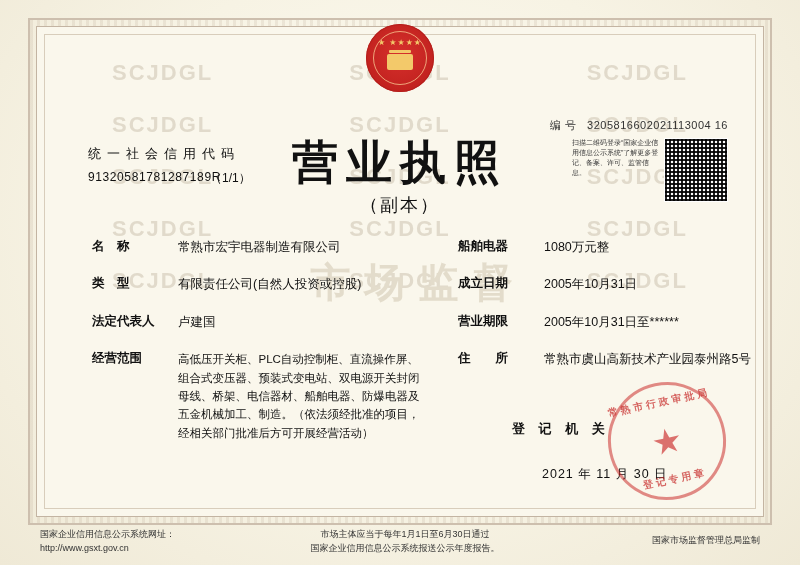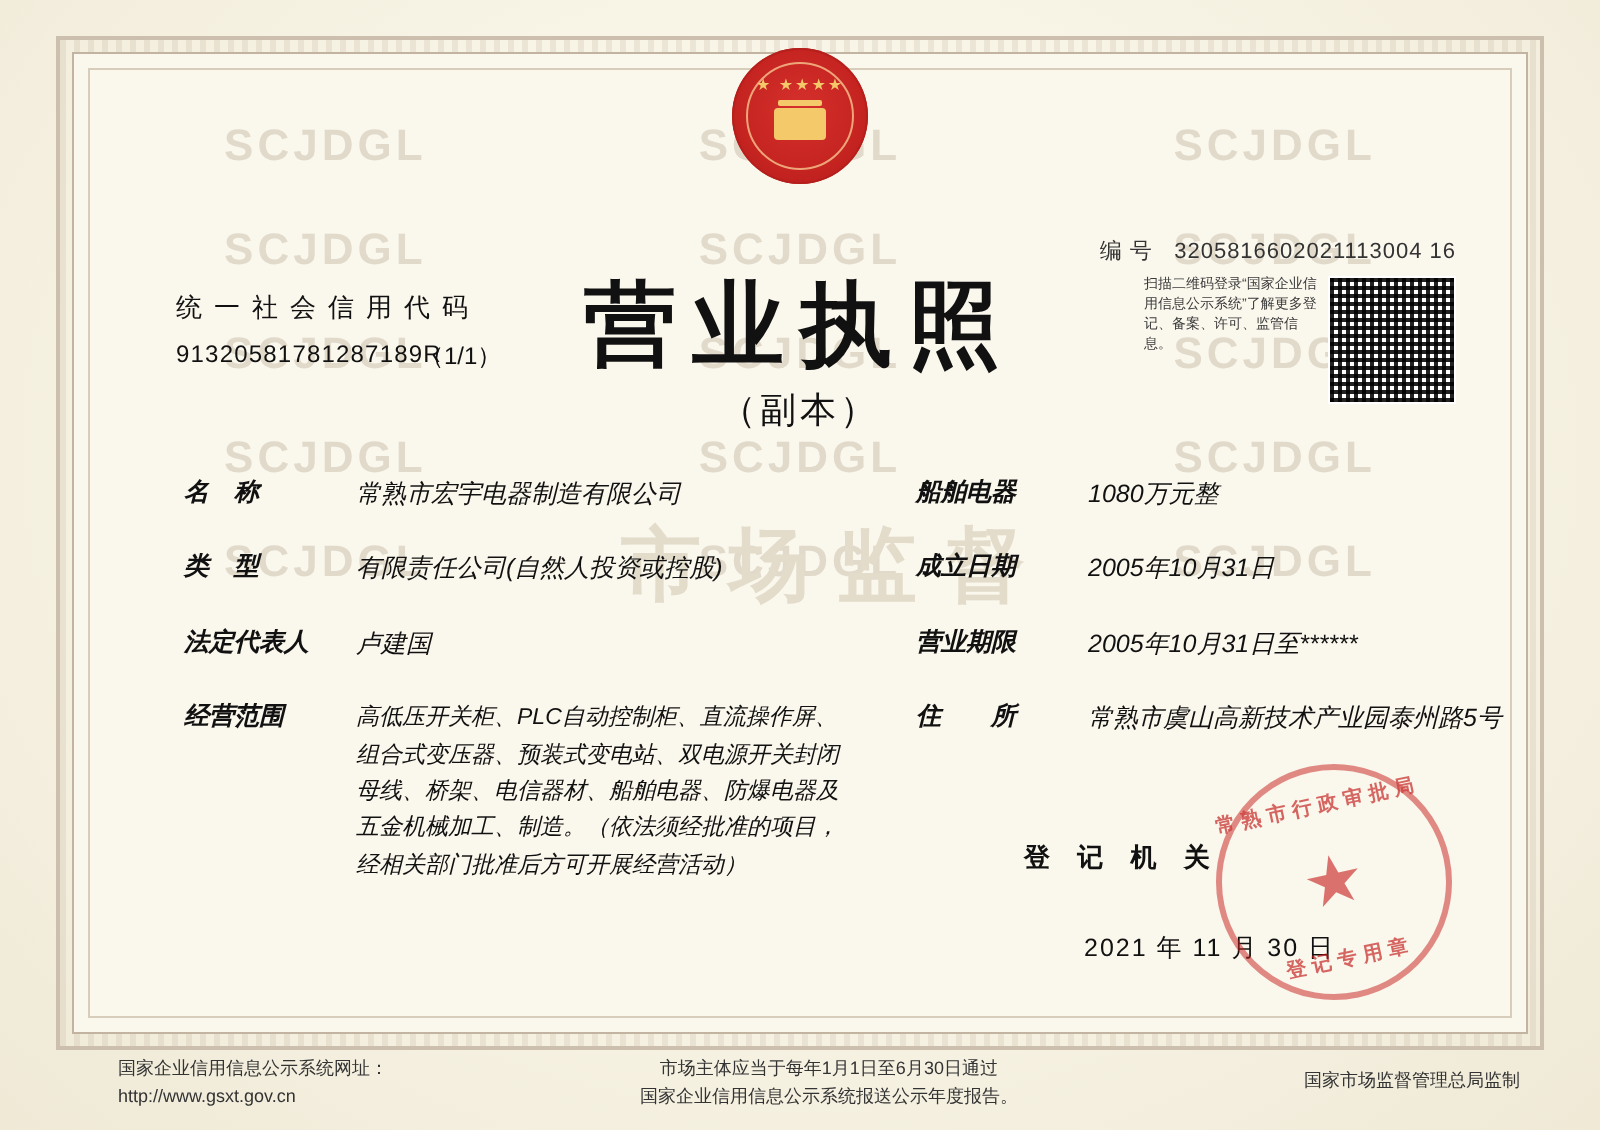--- a/index.html
+++ b/index.html
@@ -110,21 +110,21 @@
     font-size:46px;font-weight:bold;color:#111;letter-spacing:8px;
     font-family:"DejaVu Sans","Liberation Sans",sans-serif;
   }
   .subtitle{
     position:absolute;left:0;right:0;top:193px;text-align:center;
     font-size:18px;color:#111;letter-spacing:2px;
   }
   
   .fields-left{position:absolute;left:92px;top:238px;width:330px;}
   .fields-right{position:absolute;left:458px;top:238px;width:300px;}
-  .row{display:flex;margin-bottom:18px;font-size:12.5px;color:#111;font-style:italic;}
+  .row{display:flex;margin-bottom:18px;font-size:12.5px;color:#111;}
   .row .lab{
     width:76px;flex:none;font-weight:bold;color:#111;
     display:flex;justify-content:space-between;
   }
   .row .val{flex:1;padding-left:10px;line-height:1.55;}
   .scope .val{line-height:1.6;font-size:11.5px;}
   
   .registry{
     position:absolute;left:512px;top:420px;font-size:13px;font-weight:bold;
     letter-spacing:5px;color:#111;
@@ -148,21 +148,21 @@
     font-size:10px;color:rgba(195,25,25,.8);letter-spacing:3px;font-weight:bold;
   }
   .seal .txt-top{top:10px;}
   .seal .txt-bot{bottom:10px;}
   
   .footer{
     position:absolute;left:40px;right:40px;bottom:10px;
     display:flex;justify-content:space-between;align-items:flex-start;
     font-size:9px;color:#333;line-height:1.5;
   }
-  .footer .f-left{width:200px;margin-left:19px;}
+  .footer .f-left{width:200px;}
   .footer .f-center{width:320px;text-align:center;}
   .footer .f-right{width:190px;text-align:right;padding-top:6px;}
 </style>
 </head>
 <body>
 
 <div class="license">
 
   <div class="border-outer"></div>
   <div class="border-mid"></div>

